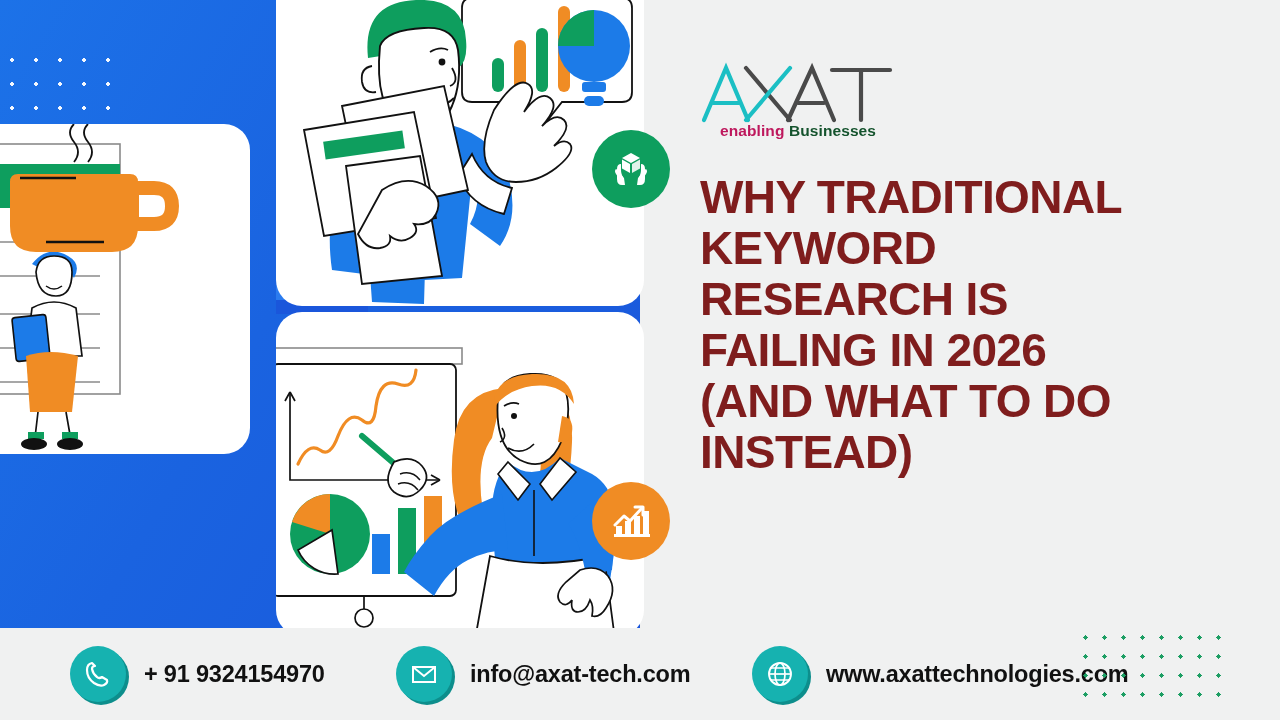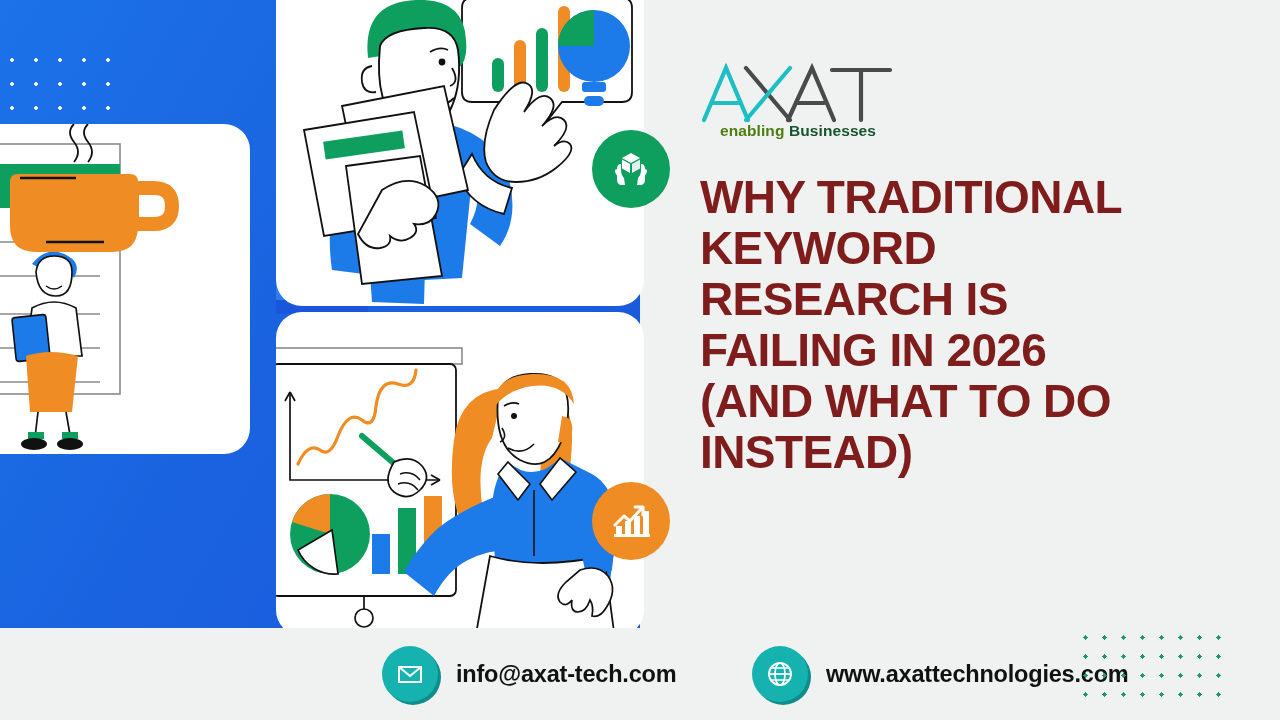--- a/index.html
+++ b/index.html
@@ -42,38 +42,38 @@
   }
   .badge-green { left:592px; top:130px; width:78px; height:78px; background:#0E9E5E; }
   .badge-orange{ left:592px; top:482px; width:78px; height:78px; background:#F08C24; }
 
   
   .logo-wrap{ position:absolute; left:700px; top:62px; width:196px; height:80px; }
   .logo-tag{
     position:absolute; left:0; bottom:2px; width:196px; text-align:center;
     font-size:15.5px; font-weight:700; letter-spacing:.1px; white-space:nowrap;
   }
-  .logo-tag .g{ color:#4d7c0f;margin-top:21px; }
+  .logo-tag .g{ color:#be185d;margin-top:21px; }
   .logo-tag .t{ color:#14532d; }
 
   .headline{
     position:absolute; left:700px; top:172px; width:470px;
     color:#7f1d1d;
     font-size:46px; font-weight:800; line-height:51px;
     letter-spacing:-0.6px; text-transform:uppercase;
   }
 
   
   .footer{
     position:absolute; left:0; bottom:0; width:1280px; height:92px;
     background:#F0F1F1; display:flex; align-items:center;
   }
   .contact{ display:flex; align-items:center; position:absolute; }
   .c-phone{ left:70px; }
-  .c-mail { left:382px; }
+  .c-mail { left:396px; }
   .c-web  { left:752px; }
   .cicon{
     position:relative; width:56px; height:56px; border-radius:50%;
     background:#16B2B0; display:flex; align-items:center; justify-content:center;
     box-shadow: 3px 3px 0 0 #0D8E8C;
   }
   .ctext{ margin-left:18px; font-size:23.5px; font-weight:800; color:#111; white-space:nowrap; letter-spacing:-0.2px;}
   .dotgrid-green{
     position:absolute; right:52px; bottom:18px; width:152px; height:74px;
     background-image:radial-gradient(#1C9E63 2px, transparent 2.1px);
@@ -319,20 +319,28 @@
     <div class="logo-tag">
       <span class="g">enabling</span>
       <span class="t">Businesses</span>
     </div>
   </div>
 
   <div class="headline">WHY TRADITIONAL KEYWORD RESEARCH IS FAILING IN 2026 (AND WHAT TO DO INSTEAD)</div>
 
   <div class="footer">
 
+    <div class="contact c-phone">
+      <span class="cicon">
+        <svg width="30" height="30" viewBox="0 0 30 30">
+          <path d="M9 4 q-5 1 -5 7 q0 8 7 13 q6 4 10 2 q4 -2 3 -5 l-5 -3 q-3 2 -5 0 q-4 -3 -5 -8 q0 -3 3 -3z" fill="none" stroke="#fff" stroke-width="2.2" stroke-linejoin="round"></path>
+        </svg>
+      </span>
+      <span class="ctext">+ 91 9324154970</span>
+    </div>
 
     <div class="contact c-mail">
       <span class="cicon">
         <svg width="30" height="30" viewBox="0 0 30 30">
           <rect x="4" y="8" width="22" height="15" fill="none" stroke="#fff" stroke-width="2"></rect>
           <path d="M4 8 L15 17 L26 8" fill="none" stroke="#fff" stroke-width="2"></path>
         </svg>
       </span>
       <span class="ctext">info@axat-tech.com</span>
     </div>

